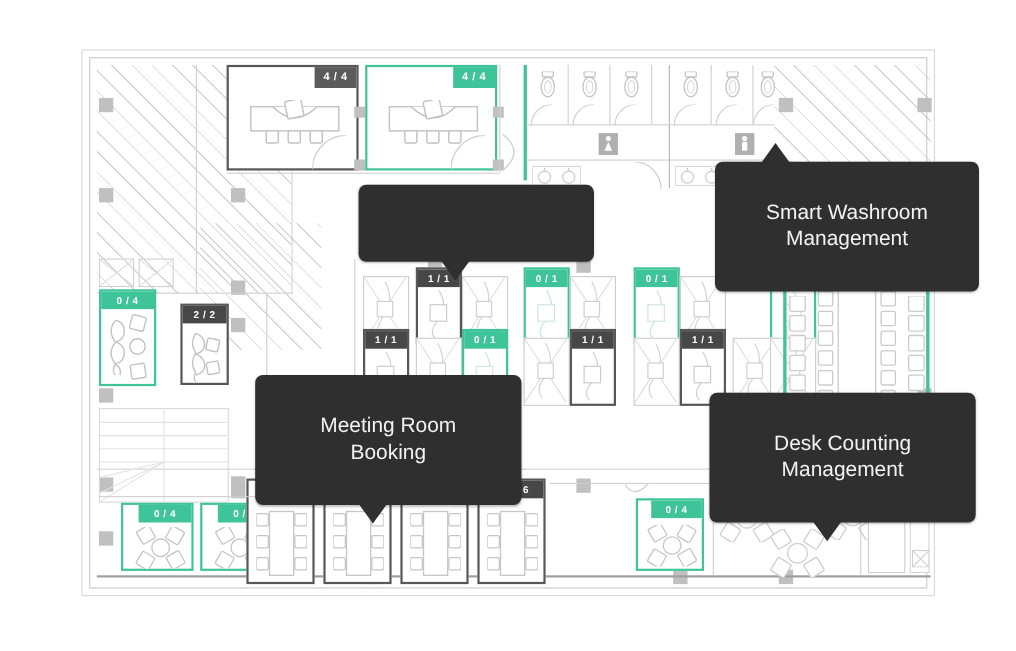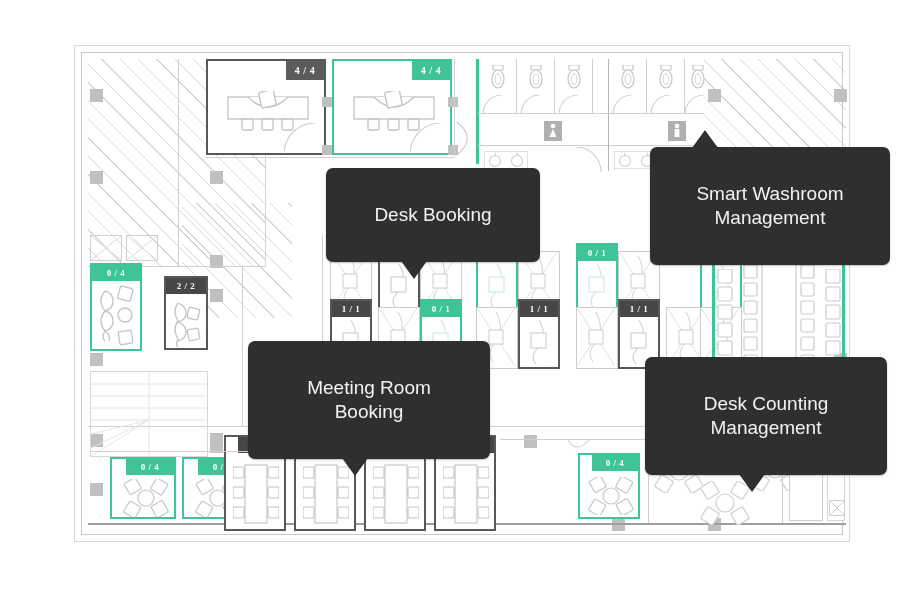--- a/index.html
+++ b/index.html
@@ -6,21 +6,21 @@
   body{
     width:924px;height:592px;overflow:hidden;
     font-family:"Liberation Sans","DejaVu Sans",sans-serif;
     -webkit-font-smoothing:antialiased;
   }
   #stage{position:relative;width:924px;height:592px;background:#ffffff;}
 
   
   .plan{
     position:absolute;left:74px;top:45px;width:776px;height:497px;
-    background:#ffffff;border:1px solid #d8d8d8;box-sizing:border-box;font-family:Liberation Serif, serif;
+    background:#ffffff;border:1px solid #d8d8d8;box-sizing:border-box;
   }
   .plan-inner{
     position:absolute;left:6px;top:6px;right:6px;bottom:6px;
     border:1px solid #c9c9c9;box-sizing:border-box;background:#fff;
   }
 
   
   .abs{position:absolute;box-sizing:border-box;}
 
   
@@ -692,31 +692,30 @@
             <path d="M0 1 q8 14 21 0" fill="none" stroke="#d0d0d0" stroke-width="1.1"></path>
           </svg>
     </div>
     <div class="wall" style="left:8px;top:398px;width:160px;height:1px;"></div>
 
   </div>
   </div>
 
 
   <div class="tip" style="left:326px;top:168px;width:178px;">
-    <span>Desk Booking</span>
     <span class="arrow down" style="left:75px;"></span>
   </div>
 
   <div class="tip" style="left:650px;top:147px;width:212px;padding:11px 14px;">
     <span>Smart Washroom
 Management</span>
     <span class="arrow up" style="left:42px;"></span>
   </div>
 
-  <div class="tip" style="left:248px;top:341px;width:214px;padding:11px 14px;">
+  <div class="tip" style="left:232px;top:341px;width:214px;padding:11px 14px;">
     <span>Meeting Room
 Booking</span>
     <span class="arrow down" style="left:94px;"></span>
   </div>
 
   <div class="tip" style="left:645px;top:357px;width:214px;padding:11px 14px;">
     <span>Desk Counting
 Management</span>
     <span class="arrow down" style="left:94px;"></span>
   </div>

